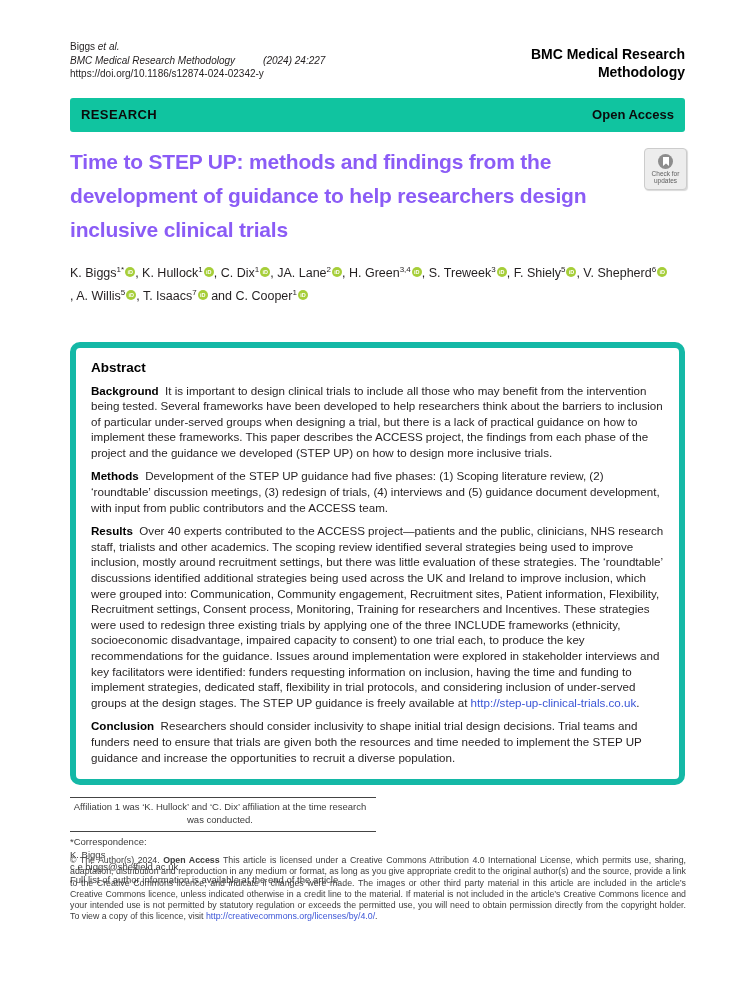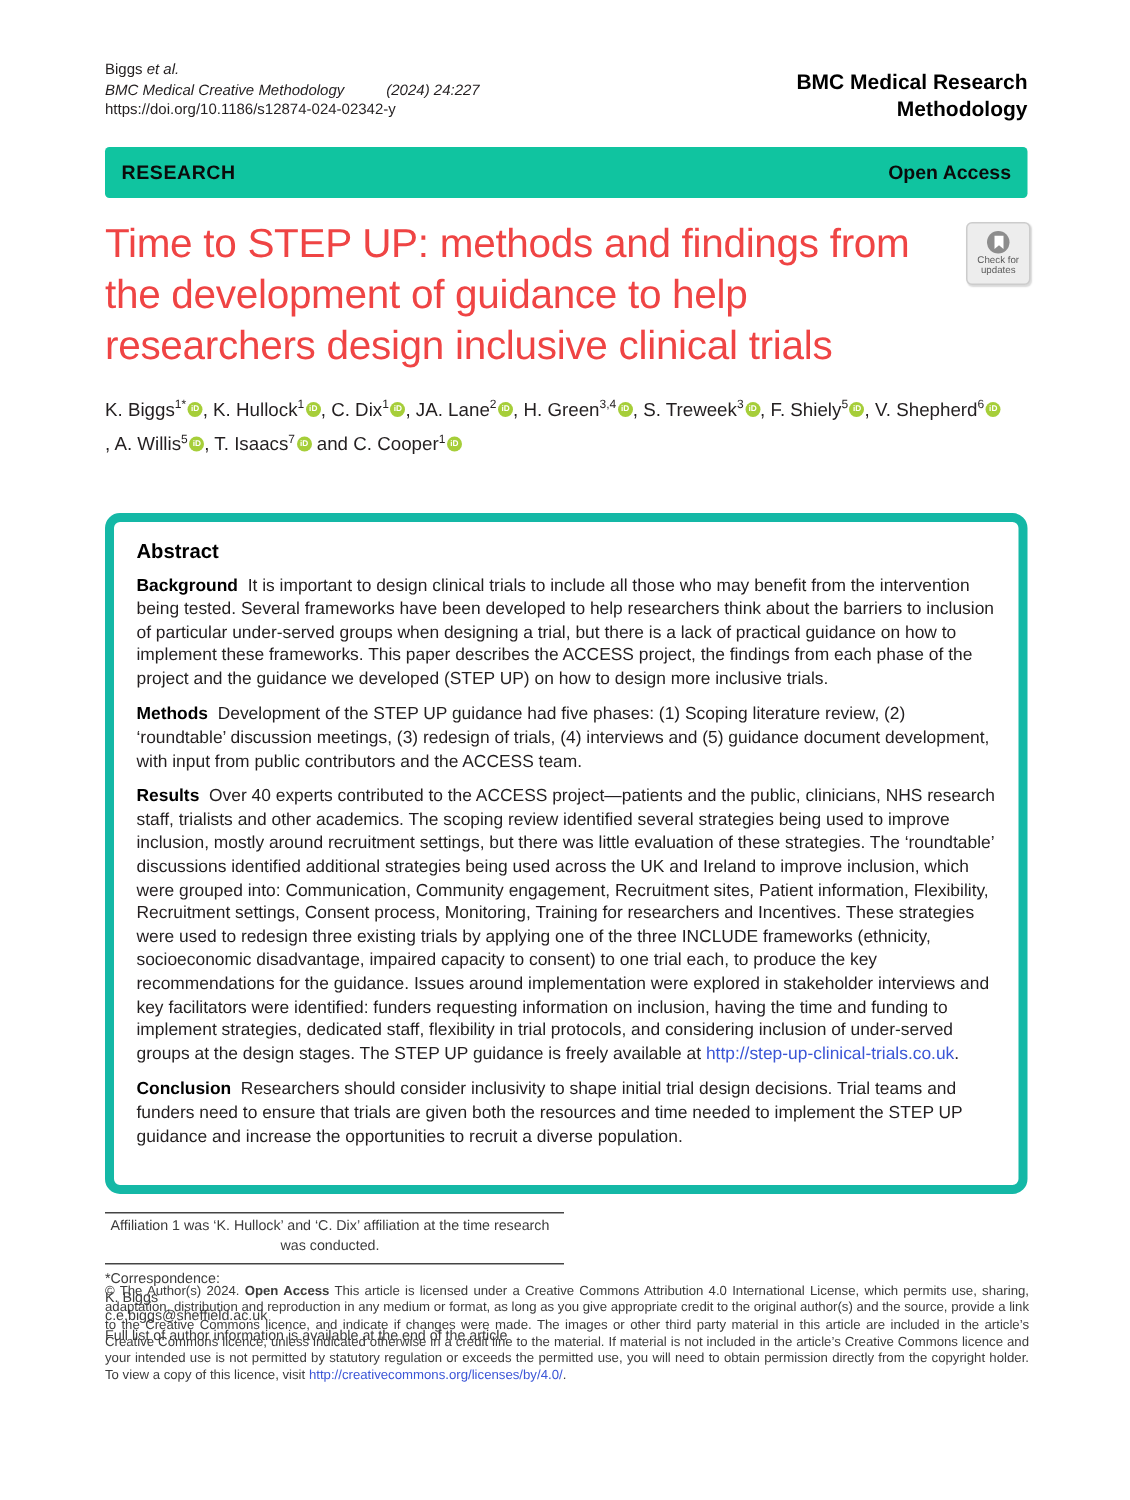--- a/index.html
+++ b/index.html
@@ -15,22 +15,22 @@
   .doi-line { font-style: normal; }
   .journal-name { text-align: right; font-weight: bold; font-size: 14px; line-height: 18px; color: #000; }
 
   
   .banner { margin-top: 17px; height: 29px; background: #10c4a0; border-radius: 3px;
             display: flex; align-items: center; justify-content: space-between; padding: 17px 11px; }
   .banner .research-label { font-weight: bold; font-size: 13px; letter-spacing: 0.4px; color: #0b0b0b; }
   .banner .open-access-label { font-weight: bold; font-size: 13px; color: #0b0b0b; }
 
   
-  .title { margin-top: 13px; font-size: 27px; line-height: 34px; font-weight: 400;
-           color: #ef4444; max-width: 560px; letter-spacing: -0.2px; }
+  .title { margin-top: 13px; font-size: 21px; line-height: 34px; font-weight: 700;
+           color: #8b5cf6; max-width: 560px; letter-spacing: -0.2px; }
 
   
   .check-badge { position: absolute; top: 148px; right: 66px; width: 43px; height: 42px;
                  background: #ededed; border: 1px solid #cccccc; border-radius: 4px;
                  box-shadow: 1px 1px 1px rgba(0,0,0,0.15);
                  display: flex; flex-direction: column; align-items: center; justify-content: center; }
   .check-badge .circ { width: 15px; height: 15px; border-radius: 50%; background: #8d8d8d;
                        display: flex; align-items: center; justify-content: center; margin-bottom: 1px; }
   .check-badge .circ svg { display: block; }
   .check-badge .cb-text { font-size: 6.5px; line-height: 7.5px; color: #5d5d5d; text-align: center; }
@@ -40,21 +40,21 @@
   .authors sup { font-size: 8px; vertical-align: 5px; }
   .orcid { display: inline-block; width: 10px; height: 10px; border-radius: 50%;
            background: #a6ce39; color: #fff; font-size: 5.5px; font-weight: bold;
            text-align: center; line-height: 10px; vertical-align: 3px; margin-left: 1px; }
 
   
   .abstract-box { margin-top: 36px; border: 6px solid #14b8a6; border-radius: 10px;
                   padding: 12px 15px 14px 15px; }
   .abstract-heading { font-size: 13.5px; font-weight: bold; color: #000; margin-bottom: 8px; }
   .abstract-box p { font-size: 11.6px; line-height: 15.6px; color: #231f20; margin-bottom: 8px; }
-  .abstract-box p:last-child { margin-bottom: 11px; }
+  .abstract-box p:last-child { margin-bottom: 0; }
   .lead { font-weight: bold; color: #000; }
   a.inline-link { color: #3b55d6; text-decoration: none; }
 
   
   .footnote-area { margin-top: 12px; font-size: 9.5px; line-height: 12.5px; color: #3c3c3c; }
   .fn-rule { border: none; border-top: 1px solid #444; width: 306px; margin: 0; }
   .affiliation-note { max-width: 300px; padding: 3px 0 5px 0; text-align: center; }
   .correspondence-block { padding-top: 4px; }
 
   
@@ -67,21 +67,21 @@
   .license { flex: 1; font-size: 8.8px; line-height: 11.3px; color: #3c3c3c; text-align: justify; }
 </style>
 </head>
 <body>
 
 <div class="page">
 
   <header class="top-header">
     <div class="cite-block">
       <div><span>Biggs </span><i>et al.</i></div>
-      <div class="cite-line2"><span>BMC Medical Creative Methodology</span><span class="cite-issue">(2024) 24:227</span></div>
+      <div class="cite-line2"><span>BMC Medical Research Methodology</span><span class="cite-issue">(2024) 24:227</span></div>
       <div class="doi-line">https://doi.org/10.1186/s12874-024-02342-y</div>
     </div>
     <div class="journal-name">
       <div>BMC Medical Research</div>
       <div>Methodology</div>
     </div>
   </header>
 
   <div class="banner">
     <span class="research-label">RESEARCH</span>

